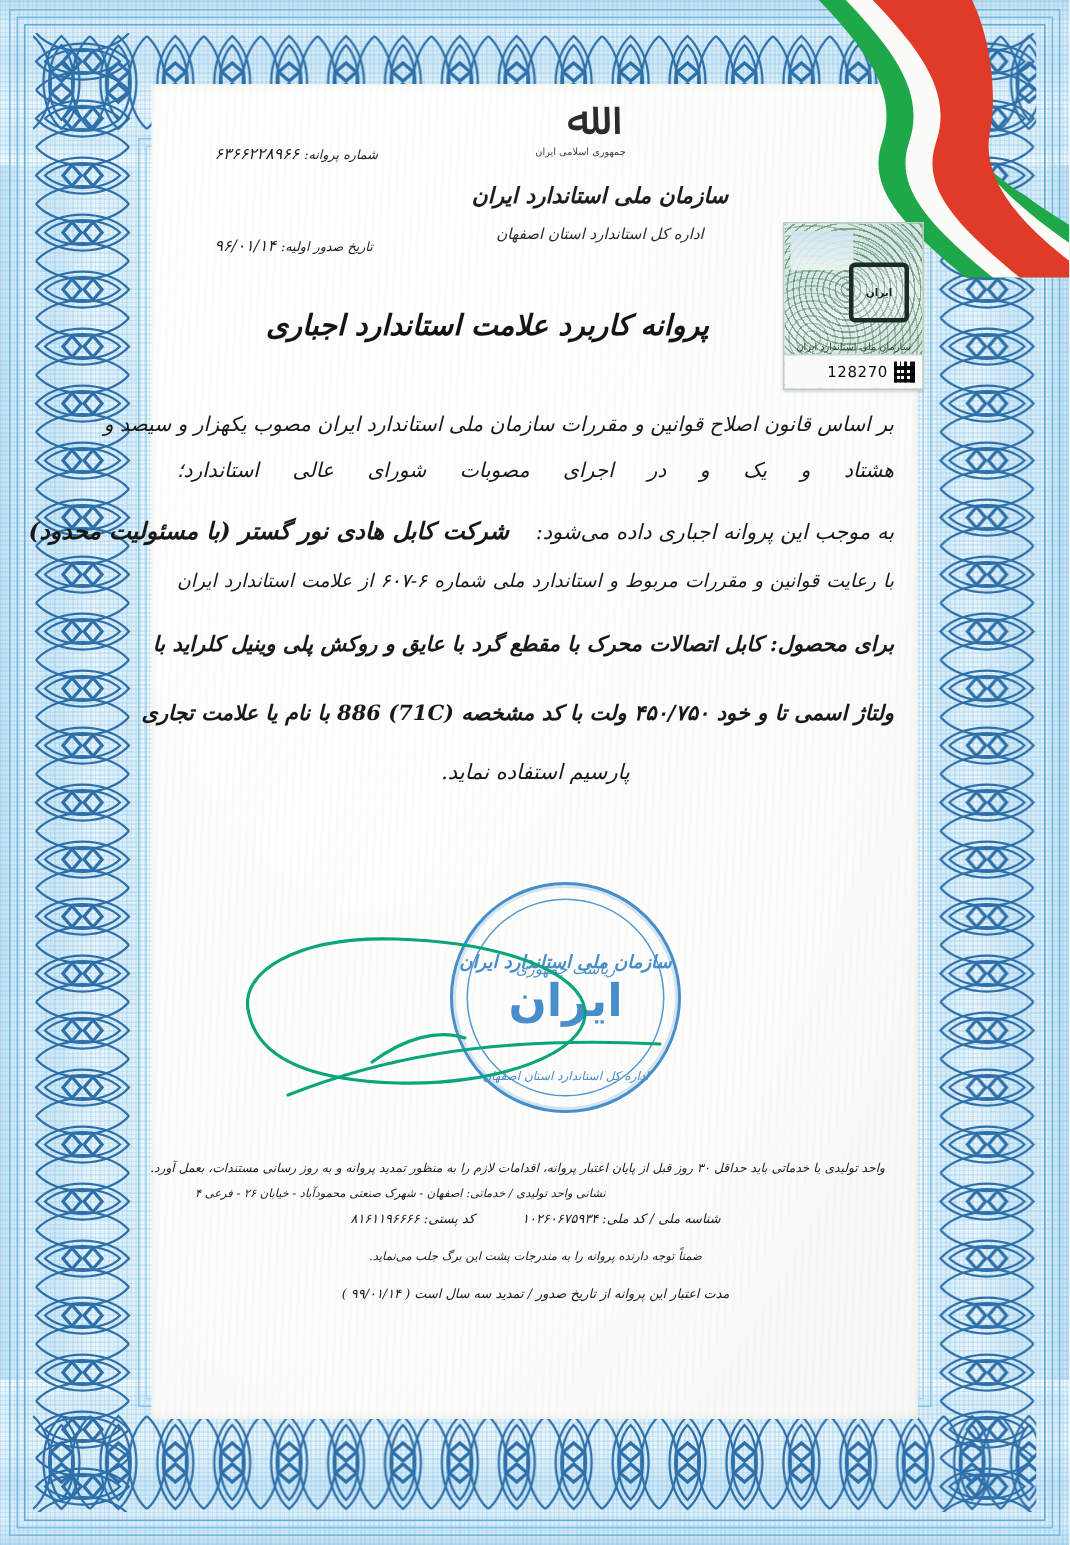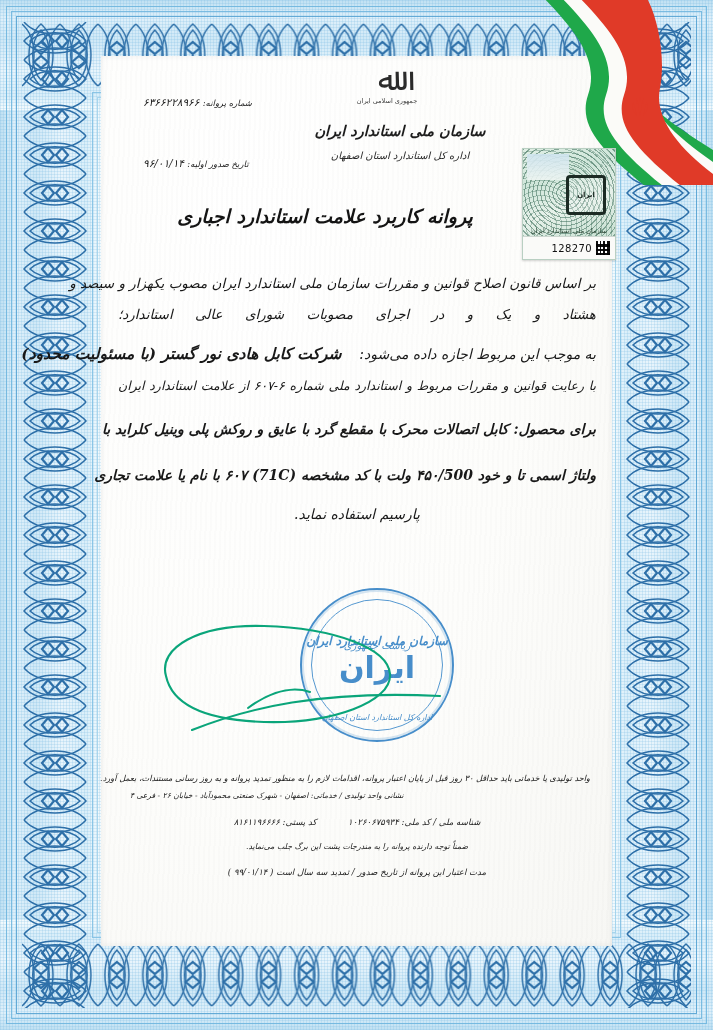--- a/index.html
+++ b/index.html
@@ -208,21 +208,21 @@
   }
 
   
   .footer { position:absolute; left:124px; top:770px; width:466px; direction:rtl; }
   .fline {
     font-family:"DejaVu Serif", serif; font-style:italic; color:#1b1b1b;
     white-space:nowrap; line-height:17px;
   }
   .f-note   { font-size:8.2px; text-align:justify; text-align-last:justify; }
   .f-addr   { font-size:7.6px; text-align:left; padding-left:6px; }
-  .f-ids    { font-size:8.6px; text-align:center; letter-spacing:.2px; margin-top:10px; }
+  .f-ids    { font-size:8.6px; text-align:center; letter-spacing:.2px; margin-top:1px; }
   .f-ids .gap { display:inline-block; width:26px; }
   .f-back   { font-size:7.8px; text-align:center; margin-top:7px; }
   .f-valid  { font-size:8.6px; text-align:center; margin-top:9px; }
 </style>
 </head>
 <body>
 
 <div id="page">
 
   <div class="border-wash"></div>
@@ -327,32 +327,32 @@
       <div class="qr"></div>
       <div class="serial">128270</div>
     </div>
   </div>
 
   <div class="body-wrap">
     <div class="bline p-law">بر اساس قانون اصلاح قوانین و مقررات سازمان ملی استاندارد ایران مصوب یکهزار و سیصد و</div>
     <div class="bline p-law">هشتاد و یک و در اجرای مصوبات شورای عالی استاندارد؛</div>
 
     <div class="bline p-grant">
-      <span>به موجب این مربوط اجازه داده می‌شود:</span>
+      <span>به موجب این پروانه اجباری داده می‌شود:</span>
       &nbsp;&nbsp;
       <span class="strong">شرکت کابل هادی نور گستر (با مسئولیت محدود)</span>
     </div>
 
     <div class="bline p-cond">با رعایت قوانین و مقررات مربوط و استاندارد ملی شماره ۶-۶۰۷ از علامت استاندارد ایران</div>
 
     <div class="bline p-prod">
       <span>برای محصول:</span>
       <span>کابل اتصالات محرک با مقطع گرد با عایق و روکش پلی وینیل کلراید با</span>
     </div>
-    <div class="bline p-prod">ولتاژ اسمی تا و خود ۴۵۰/500 ولت با کد مشخصه (71C) ۶۰۷ با نام یا علامت تجاری</div>
+    <div class="bline p-prod">ولتاژ اسمی تا و خود ۴۵۰/۷۵۰ ولت با کد مشخصه (71C) 886 با نام یا علامت تجاری</div>
 
     <div class="bline p-close">پارسیم استفاده نماید.</div>
   </div>
 
   <div id="seal">
     <div class="inner"></div>
     <div class="t-top">ریاست جمهوری</div>
     <div class="t-mid">سازمان ملی استاندارد ایران</div>
     <div class="logo">ایران</div>
     <div class="t-bot">اداره کل استاندارد استان اصفهان</div>

